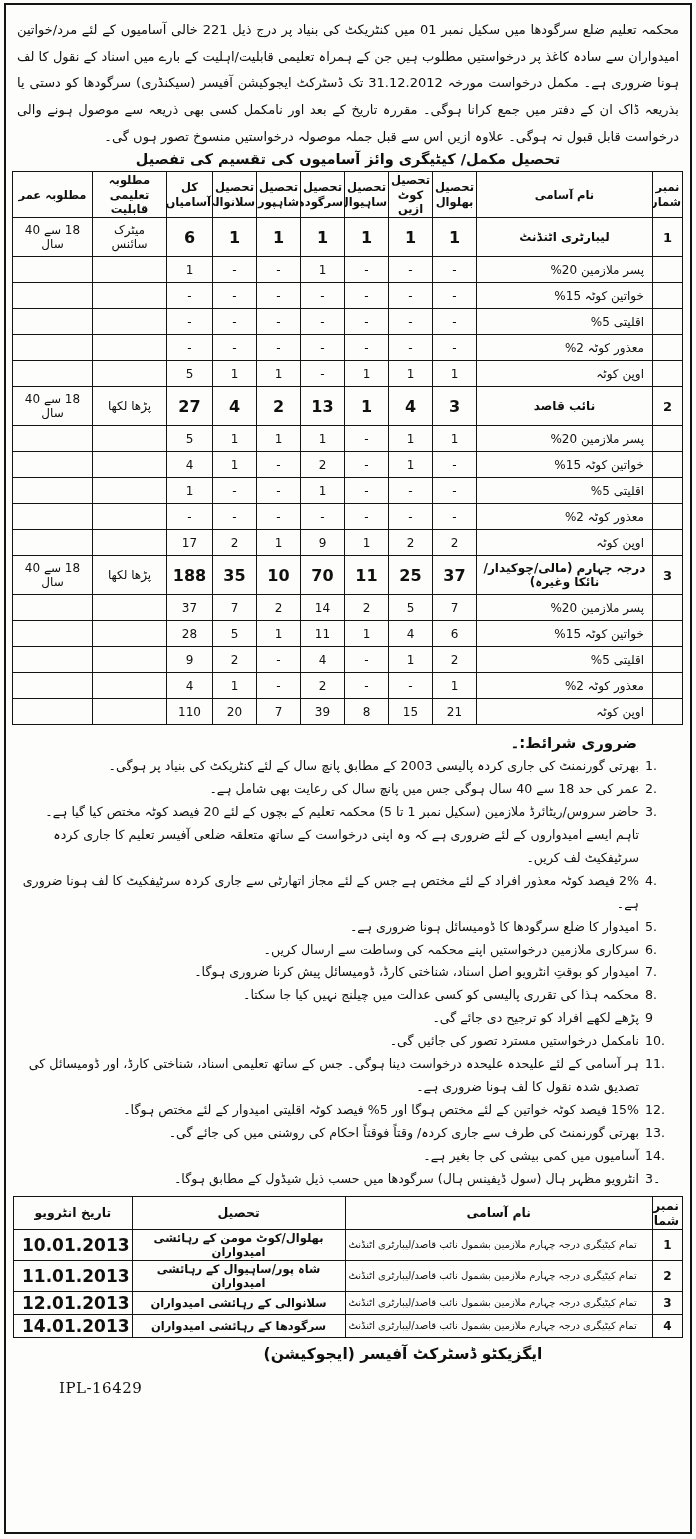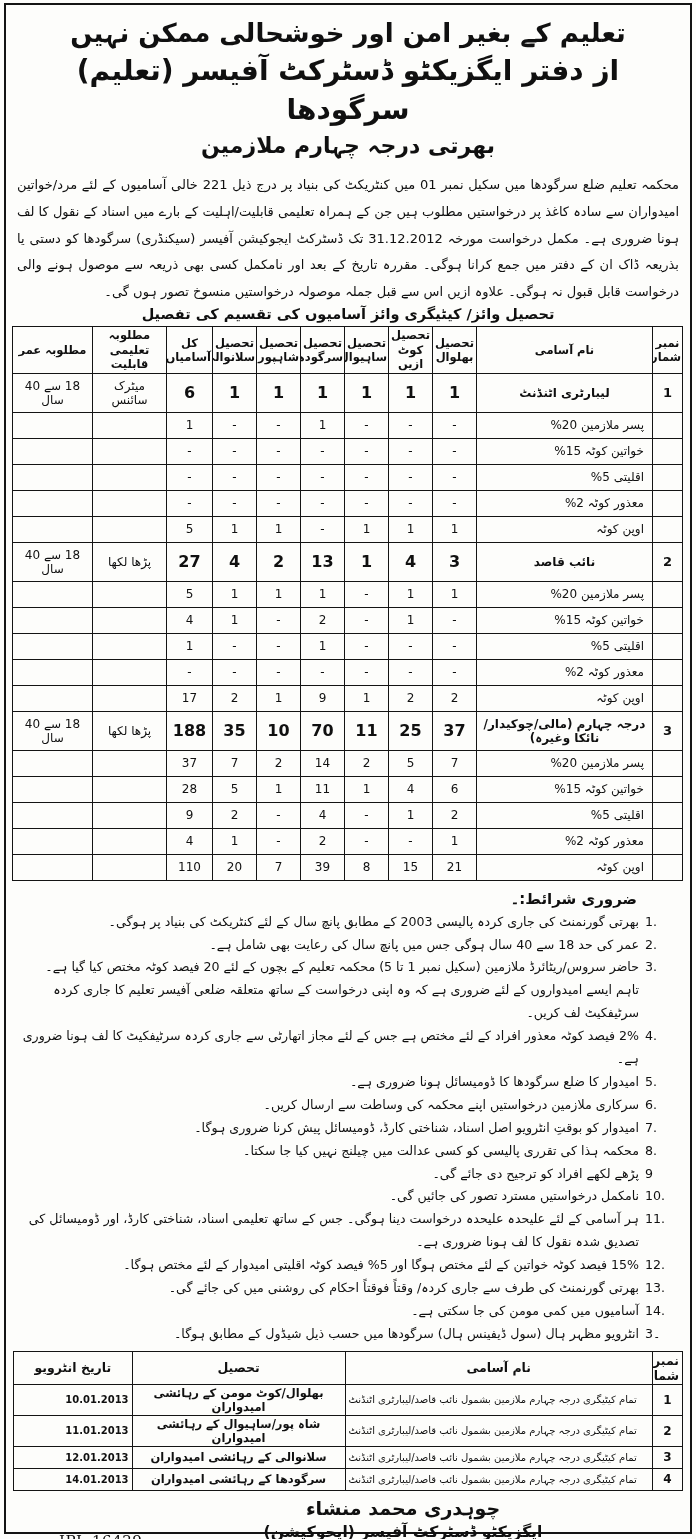--- a/index.html
+++ b/index.html
@@ -38,45 +38,40 @@
   .conds{margin:0 8px 0 8px;}
   .cond{display:flex;align-items:flex-start;font-size:12.6px;line-height:1.82;}
   .cond .num{flex:0 0 30px;text-align:left;direction:ltr;padding-left:6px;}
   .cond .txt{flex:1;text-align:right;}
   
   .sched-table{margin-top:5px;font-size:12px;}
   .sched-table th{height:30px;font-size:12.5px;font-weight:bold;}
   .sched-table td{height:22px;}
   .sched-name{font-size:10px;white-space:nowrap;text-align:left;padding-right:4px;}
   .sched-tehsil{font-size:11.5px;font-weight:bold;}
-  .sched-date{direction:ltr;text-align:right;font-size:10px;font-weight:bold;
+  .sched-date{direction:ltr;text-align:right;font-size:17px;font-weight:bold;
               font-family:"DejaVu Sans",sans-serif;padding-left:8px;}
   .sched-sr{font-weight:bold;}
   
   .footer{position:relative;height:96px;margin-top:3px;}
   .ipl{position:absolute;left:46px;top:38px;direction:ltr;font-size:15px;
        font-family:"DejaVu Serif",serif;letter-spacing:.5px;}
   .sig{position:absolute;left:225px;top:2px;width:330px;text-align:center;}
   .sig-name{font-size:19px;font-weight:bold;line-height:1.35;}
   .sig-title{font-size:15.5px;font-weight:bold;line-height:1.45;}
 </style>
 </head>
 <body>
 
 <div class="page">
   <div class="frame">
 
-    <div class="masthead">
-      <div class="h1">تعلیم کے بغیر امن اور خوشحالی ممکن نہیں</div>
-      <div class="h2">از دفتر ایگزیکٹو ڈسٹرکٹ آفیسر (تعلیم) سرگودھا</div>
-      <div class="h3">بھرتی درجہ چہارم ملازمین</div>
-    </div>
 
     <p class="intro">محکمہ تعلیم ضلع سرگودھا میں سکیل نمبر 01 میں کنٹریکٹ کی بنیاد پر درج ذیل 221 خالی آسامیوں کے لئے مرد/خواتین امیدواران سے سادہ کاغذ پر درخواستیں مطلوب ہیں جن کے ہمراہ تعلیمی قابلیت/اہلیت کے بارے میں اسناد کے نقول کا لف ہونا ضروری ہے۔ مکمل درخواست مورخہ 31.12.2012 تک ڈسٹرکٹ ایجوکیشن آفیسر (سیکنڈری) سرگودھا کو دستی یا بذریعہ ڈاک ان کے دفتر میں جمع کرانا ہوگی۔ مقررہ تاریخ کے بعد اور نامکمل کسی بھی ذریعہ سے موصول ہونے والی درخواست قابل قبول نہ ہوگی۔ علاوہ ازیں اس سے قبل جملہ موصولہ درخواستیں منسوخ تصور ہوں گی۔</p>
-    <div class="tbl-caption">تحصیل وائز/ کیٹیگری وائز آسامیوں کی تقسیم کی تفصیل</div>
+    <div class="tbl-caption">تحصیل مکمل/ کیٹیگری وائز آسامیوں کی تقسیم کی تفصیل</div>
 
     <table class="main-table">
       <colgroup>
         <col style="width:30px">
           <col style="width:176px">
         <col style="width:44px">
           <col style="width:44px">
           <col style="width:44px">
         <col style="width:44px">
           <col style="width:44px">
@@ -387,21 +382,21 @@
         <div class="cond">
           <span class="num">12.</span>
           <span class="txt">15% فیصد کوٹہ خواتین کے لئے مختص ہوگا اور 5% فیصد کوٹہ اقلیتی امیدوار کے لئے مختص ہوگا۔</span>
         </div>
         <div class="cond">
           <span class="num">13.</span>
           <span class="txt">بھرتی گورنمنٹ کی طرف سے جاری کردہ/ وقتاً فوقتاً احکام کی روشنی میں کی جائے گی۔</span>
         </div>
         <div class="cond">
           <span class="num">14.</span>
-          <span class="txt">آسامیوں میں کمی مومن کی جا سکتی ہے۔</span>
+          <span class="txt">آسامیوں میں کمی بیشی کی جا بغیر ہے۔</span>
         </div>
         <div class="cond">
           <span class="num">3۔</span>
           <span class="txt">انٹرویو مظہر ہال (سول ڈیفینس ہال) سرگودھا میں حسب ذیل شیڈول کے مطابق ہوگا۔</span>
         </div>
       </div>
 
     <table class="sched-table">
       <colgroup>
         <col style="width:30px">
@@ -441,20 +436,19 @@
             <td class="sched-name">تمام کیٹیگری درجہ چہارم ملازمین بشمول نائب قاصد/لیبارٹری اٹنڈنٹ</td>
             <td class="sched-tehsil">سرگودھا کے رہائشی امیدواران</td>
             <td class="sched-date">14.01.2013</td>
           </tr>
         </tbody>
     </table>
 
     <div class="footer">
       <div class="ipl">IPL-16429</div>
       <div class="sig">
-        <div class="sig-name">چوہدری محمد منشاء</div>
         <div class="sig-title">ایگزیکٹو ڈسٹرکٹ آفیسر (ایجوکیشن)</div>
 
       </div>
     </div>
 
   </div>
 </div>
 
 </body></html>

